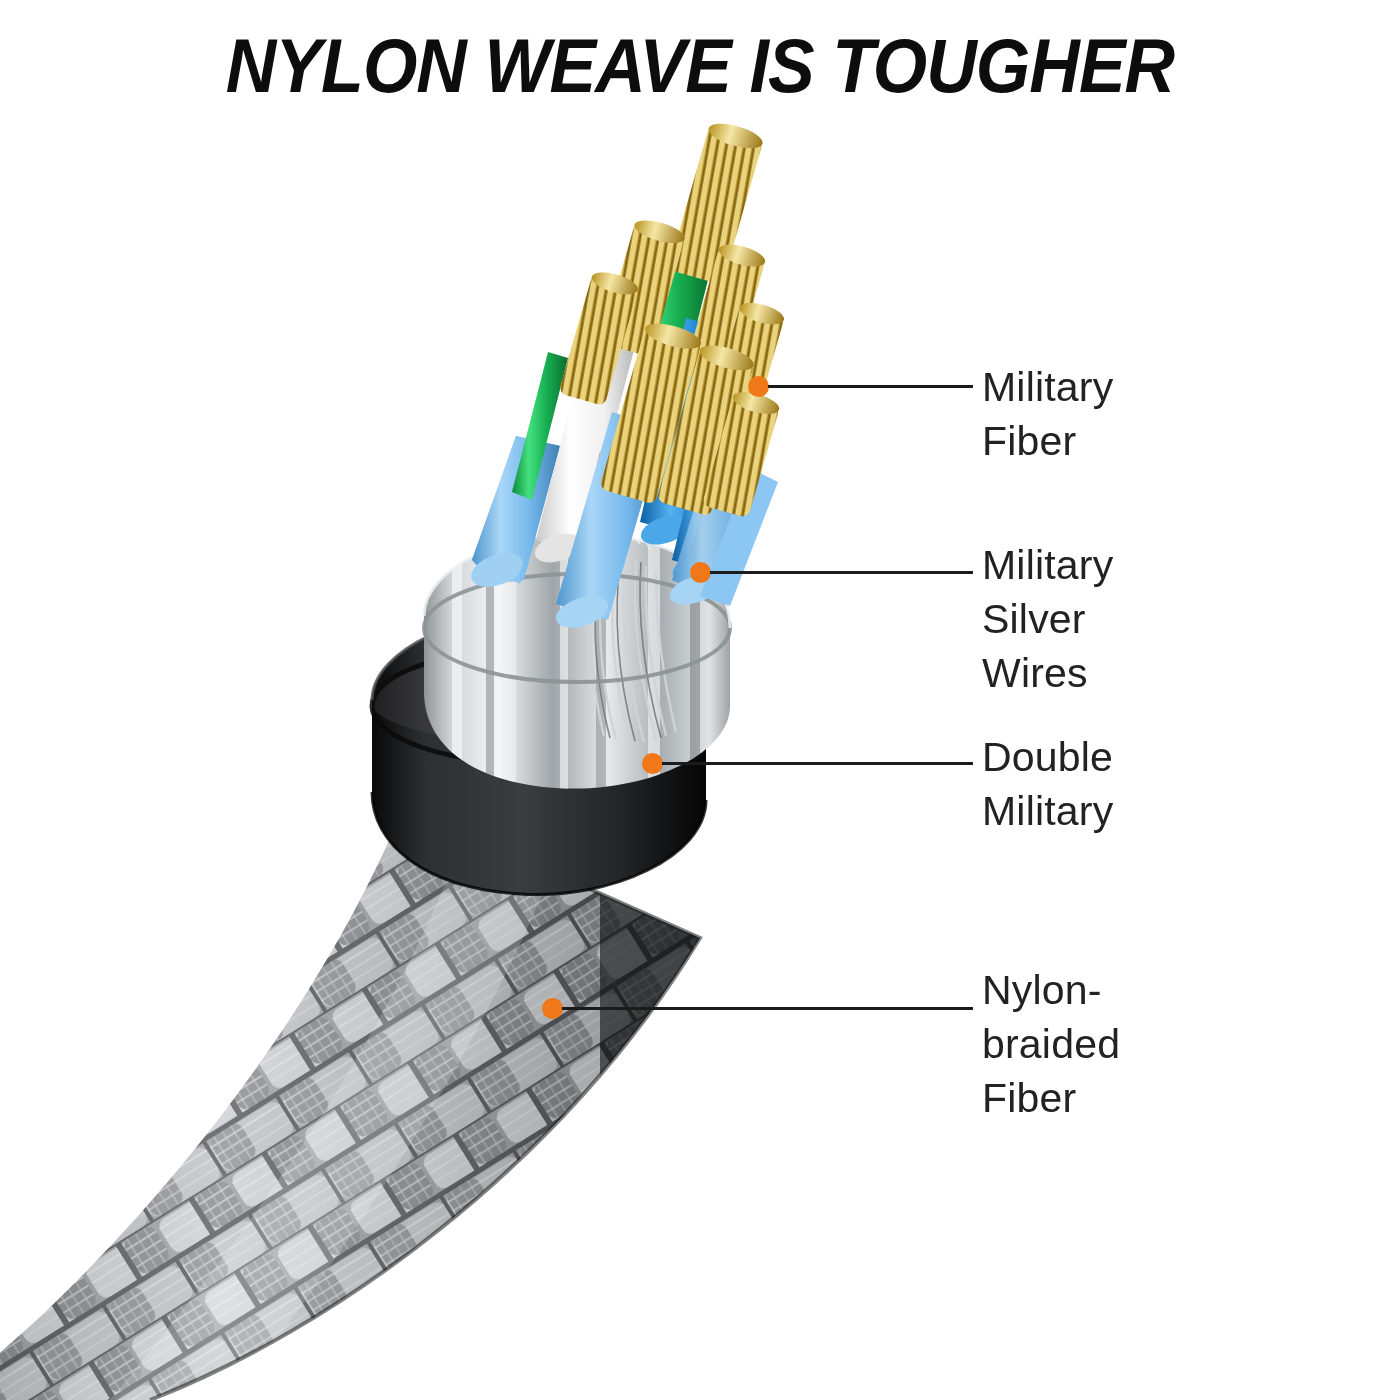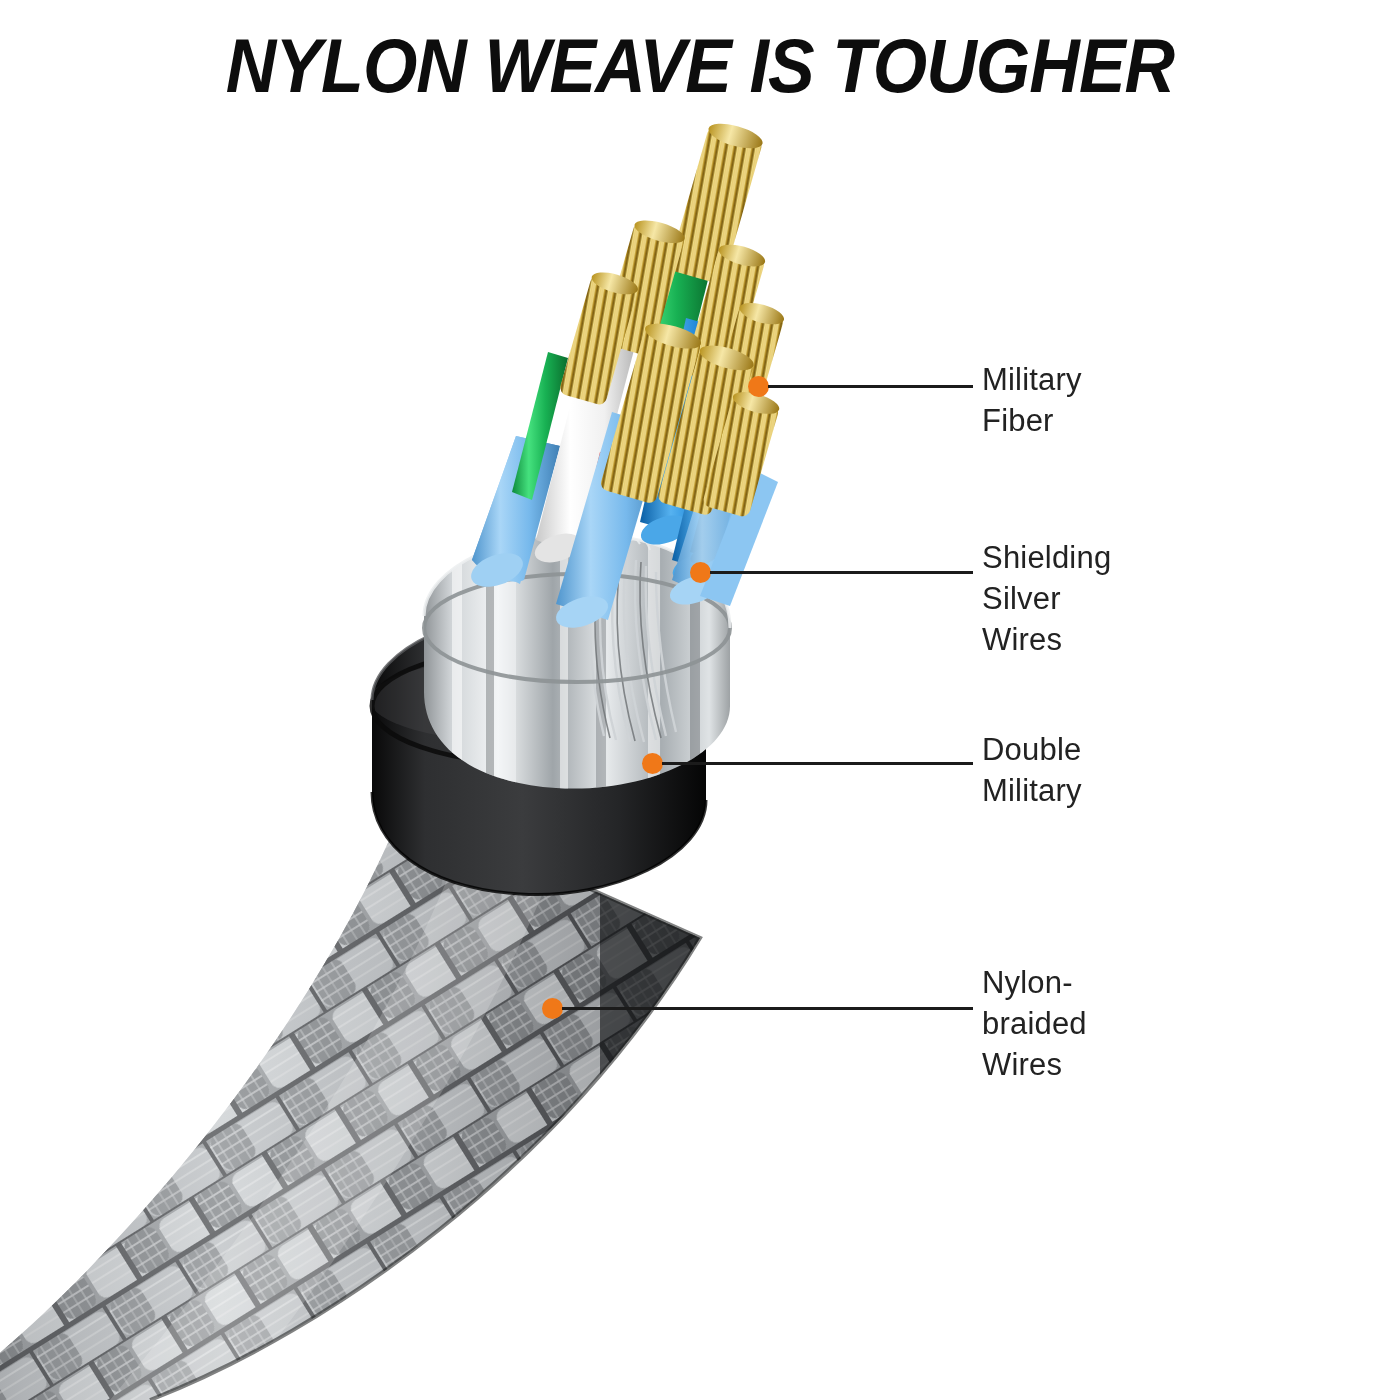--- a/index.html
+++ b/index.html
@@ -47,21 +47,21 @@
   }
 
   
   .callout {
     position: absolute;
   }
   .callout-label {
     position: absolute;
     font-family: "Liberation Sans", sans-serif;
     font-weight: 300;
-    font-size: 31px;
+    font-size: 41px;
     line-height: 1.32;
     color: #222222;
     letter-spacing: 0.2px;
     white-space: pre-line;
   }
   .leader-line {
     position: absolute;
     height: 3px;
     background: #1b1b1b;
   }
@@ -378,30 +378,30 @@
 
   <div class="callout">
     <span class="leader-dot" style="left:748px; top:376px; background:#f07818;"></span>
     <span class="leader-line" style="left:768px; top:385px; width:205px;"></span>
     <span class="callout-label" style="left:982px; top:360px;">Military Fiber</span>
   </div>
 
   <div class="callout">
     <span class="leader-dot" style="left:690px; top:562px; background:#f07818;"></span>
     <span class="leader-line" style="left:710px; top:571px; width:263px;"></span>
-    <span class="callout-label" style="left:982px; top:538px;">Shielding Silver
+    <span class="callout-label" style="left:982px; top:538px;">Military Silver
 Wires</span>
   </div>
 
   <div class="callout">
     <span class="leader-dot" style="left:642px; top:753px; background:#f07818;"></span>
     <span class="leader-line" style="left:662px; top:762px; width:311px;"></span>
     <span class="callout-label" style="left:982px; top:730px;">Double Military</span>
   </div>
 
   <div class="callout">
     <span class="leader-dot" style="left:542px; top:998px; background:#f07818;"></span>
     <span class="leader-line" style="left:562px; top:1007px; width:411px;"></span>
     <span class="callout-label" style="left:982px; top:963px;">Nylon-braided
-Wires</span>
+Fiber</span>
   </div>
 
 </div>
 
 </body></html>

